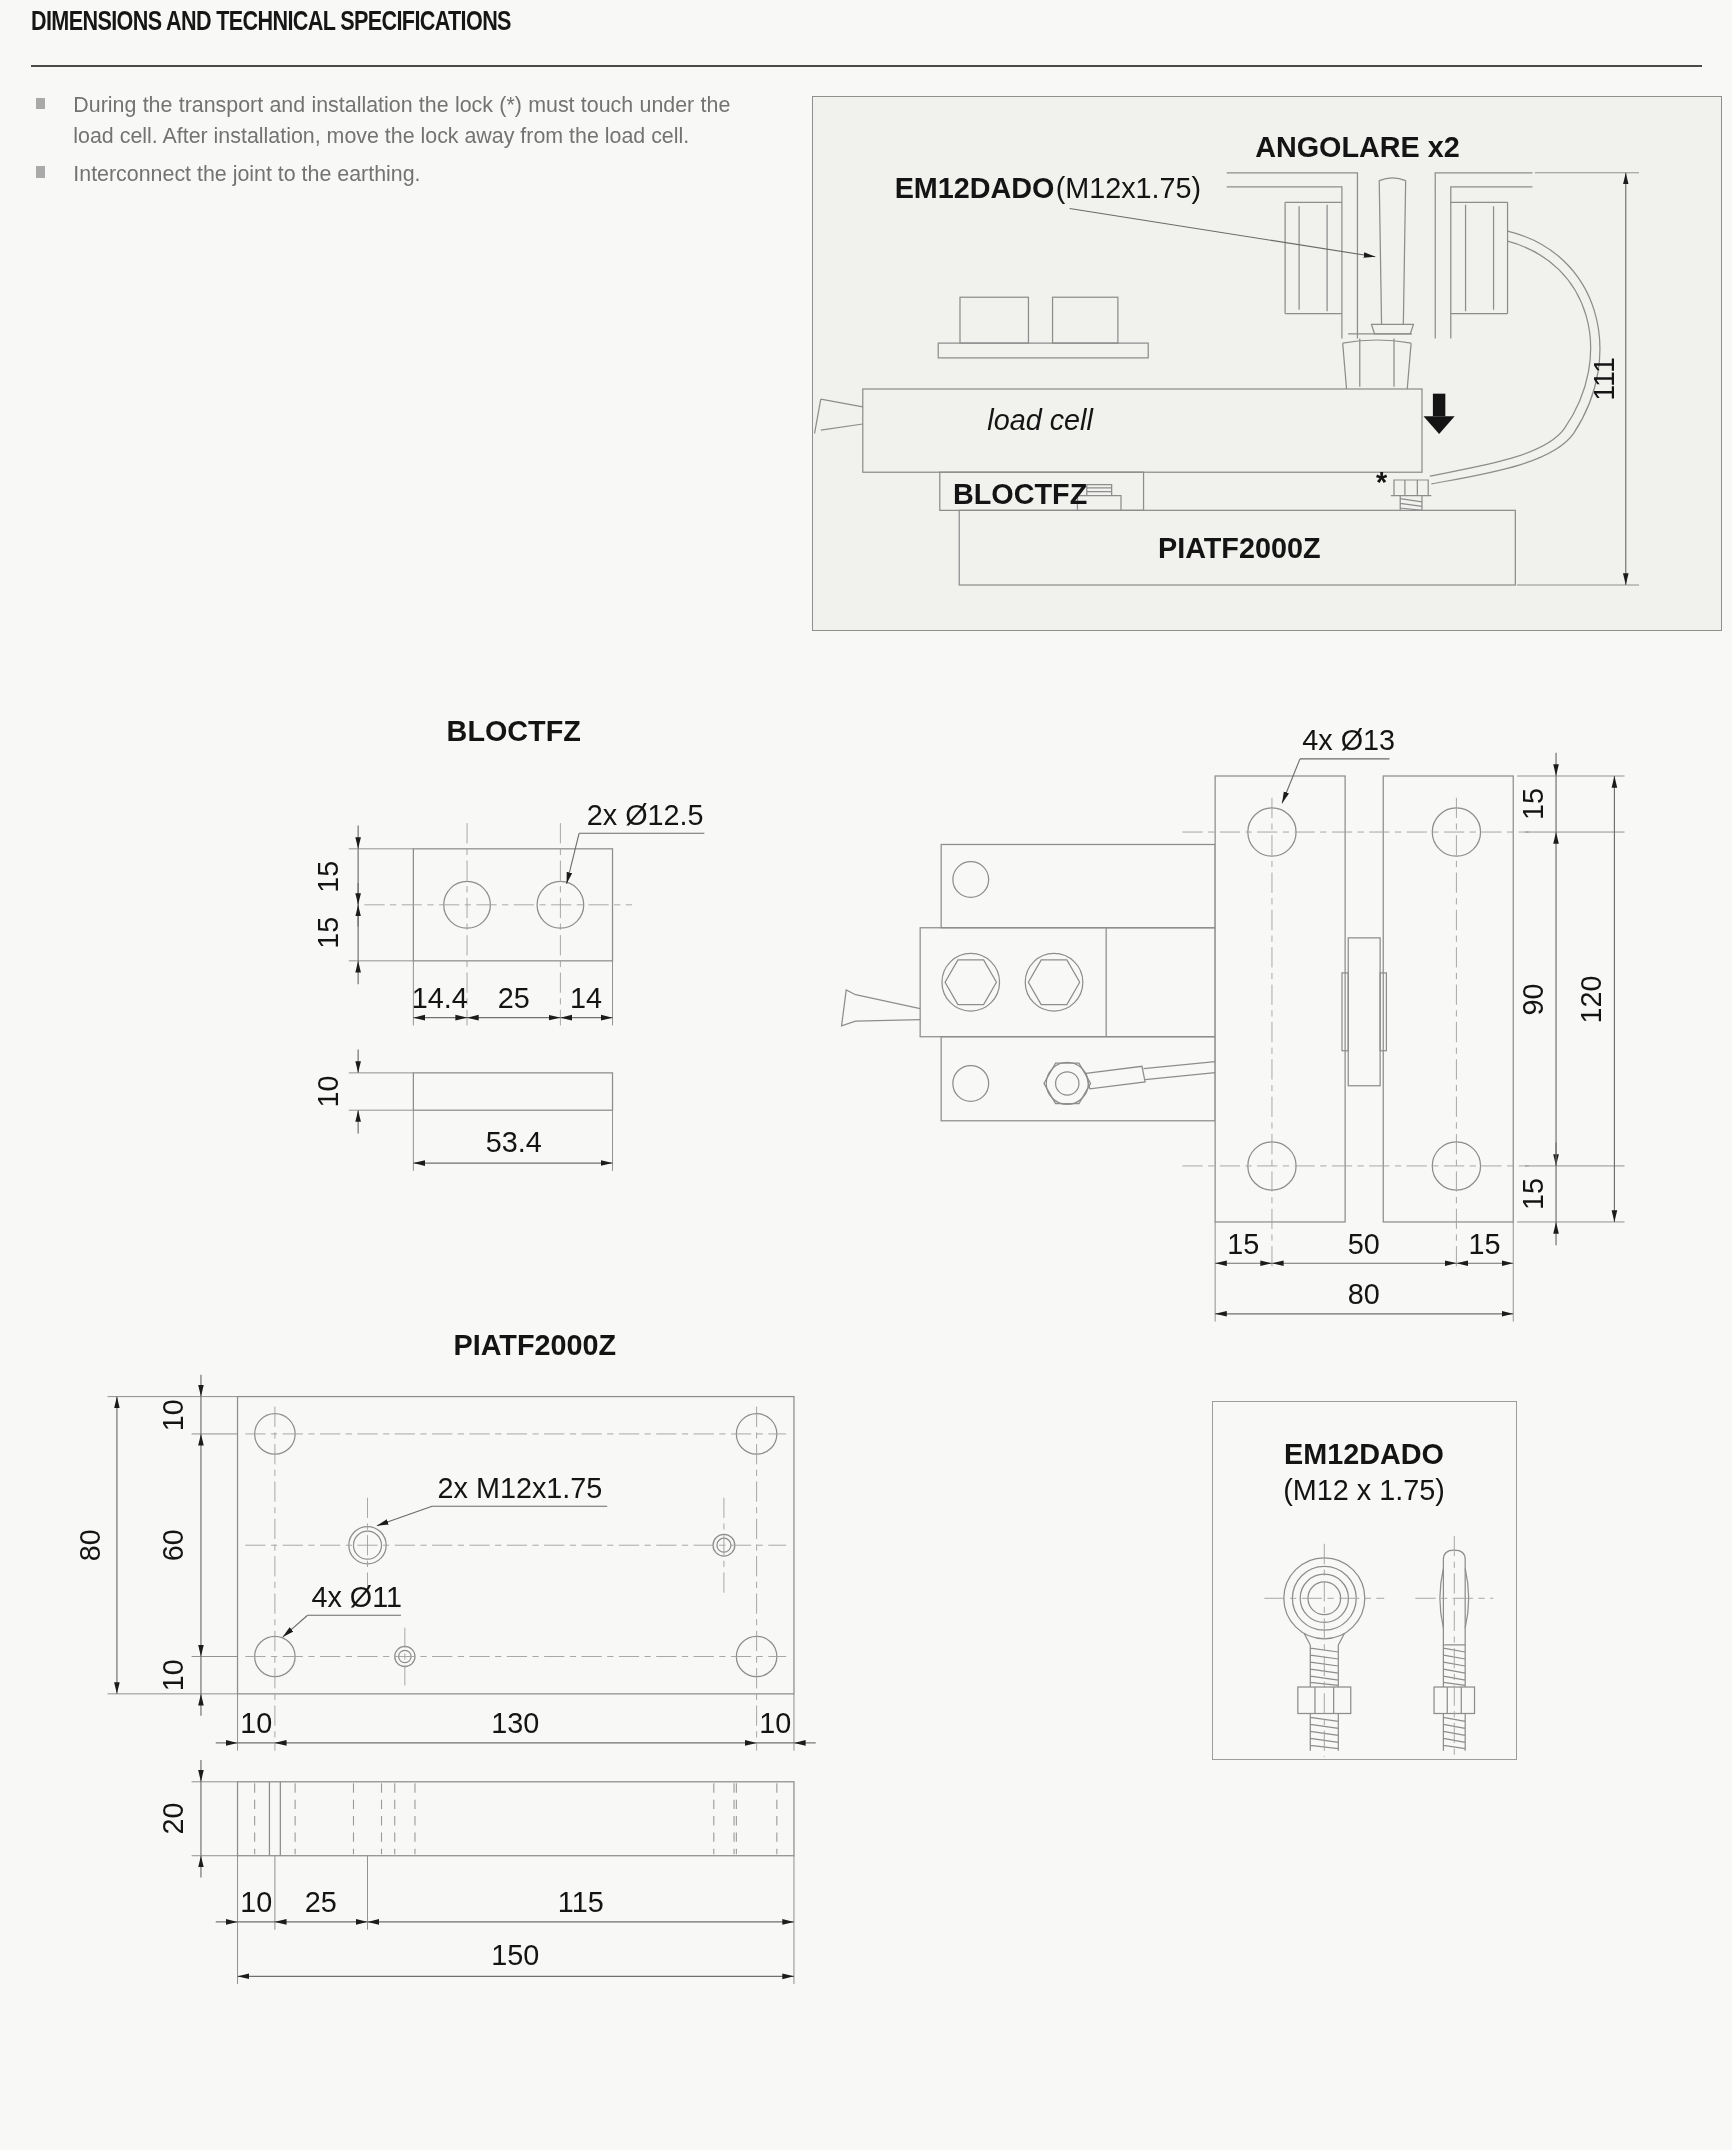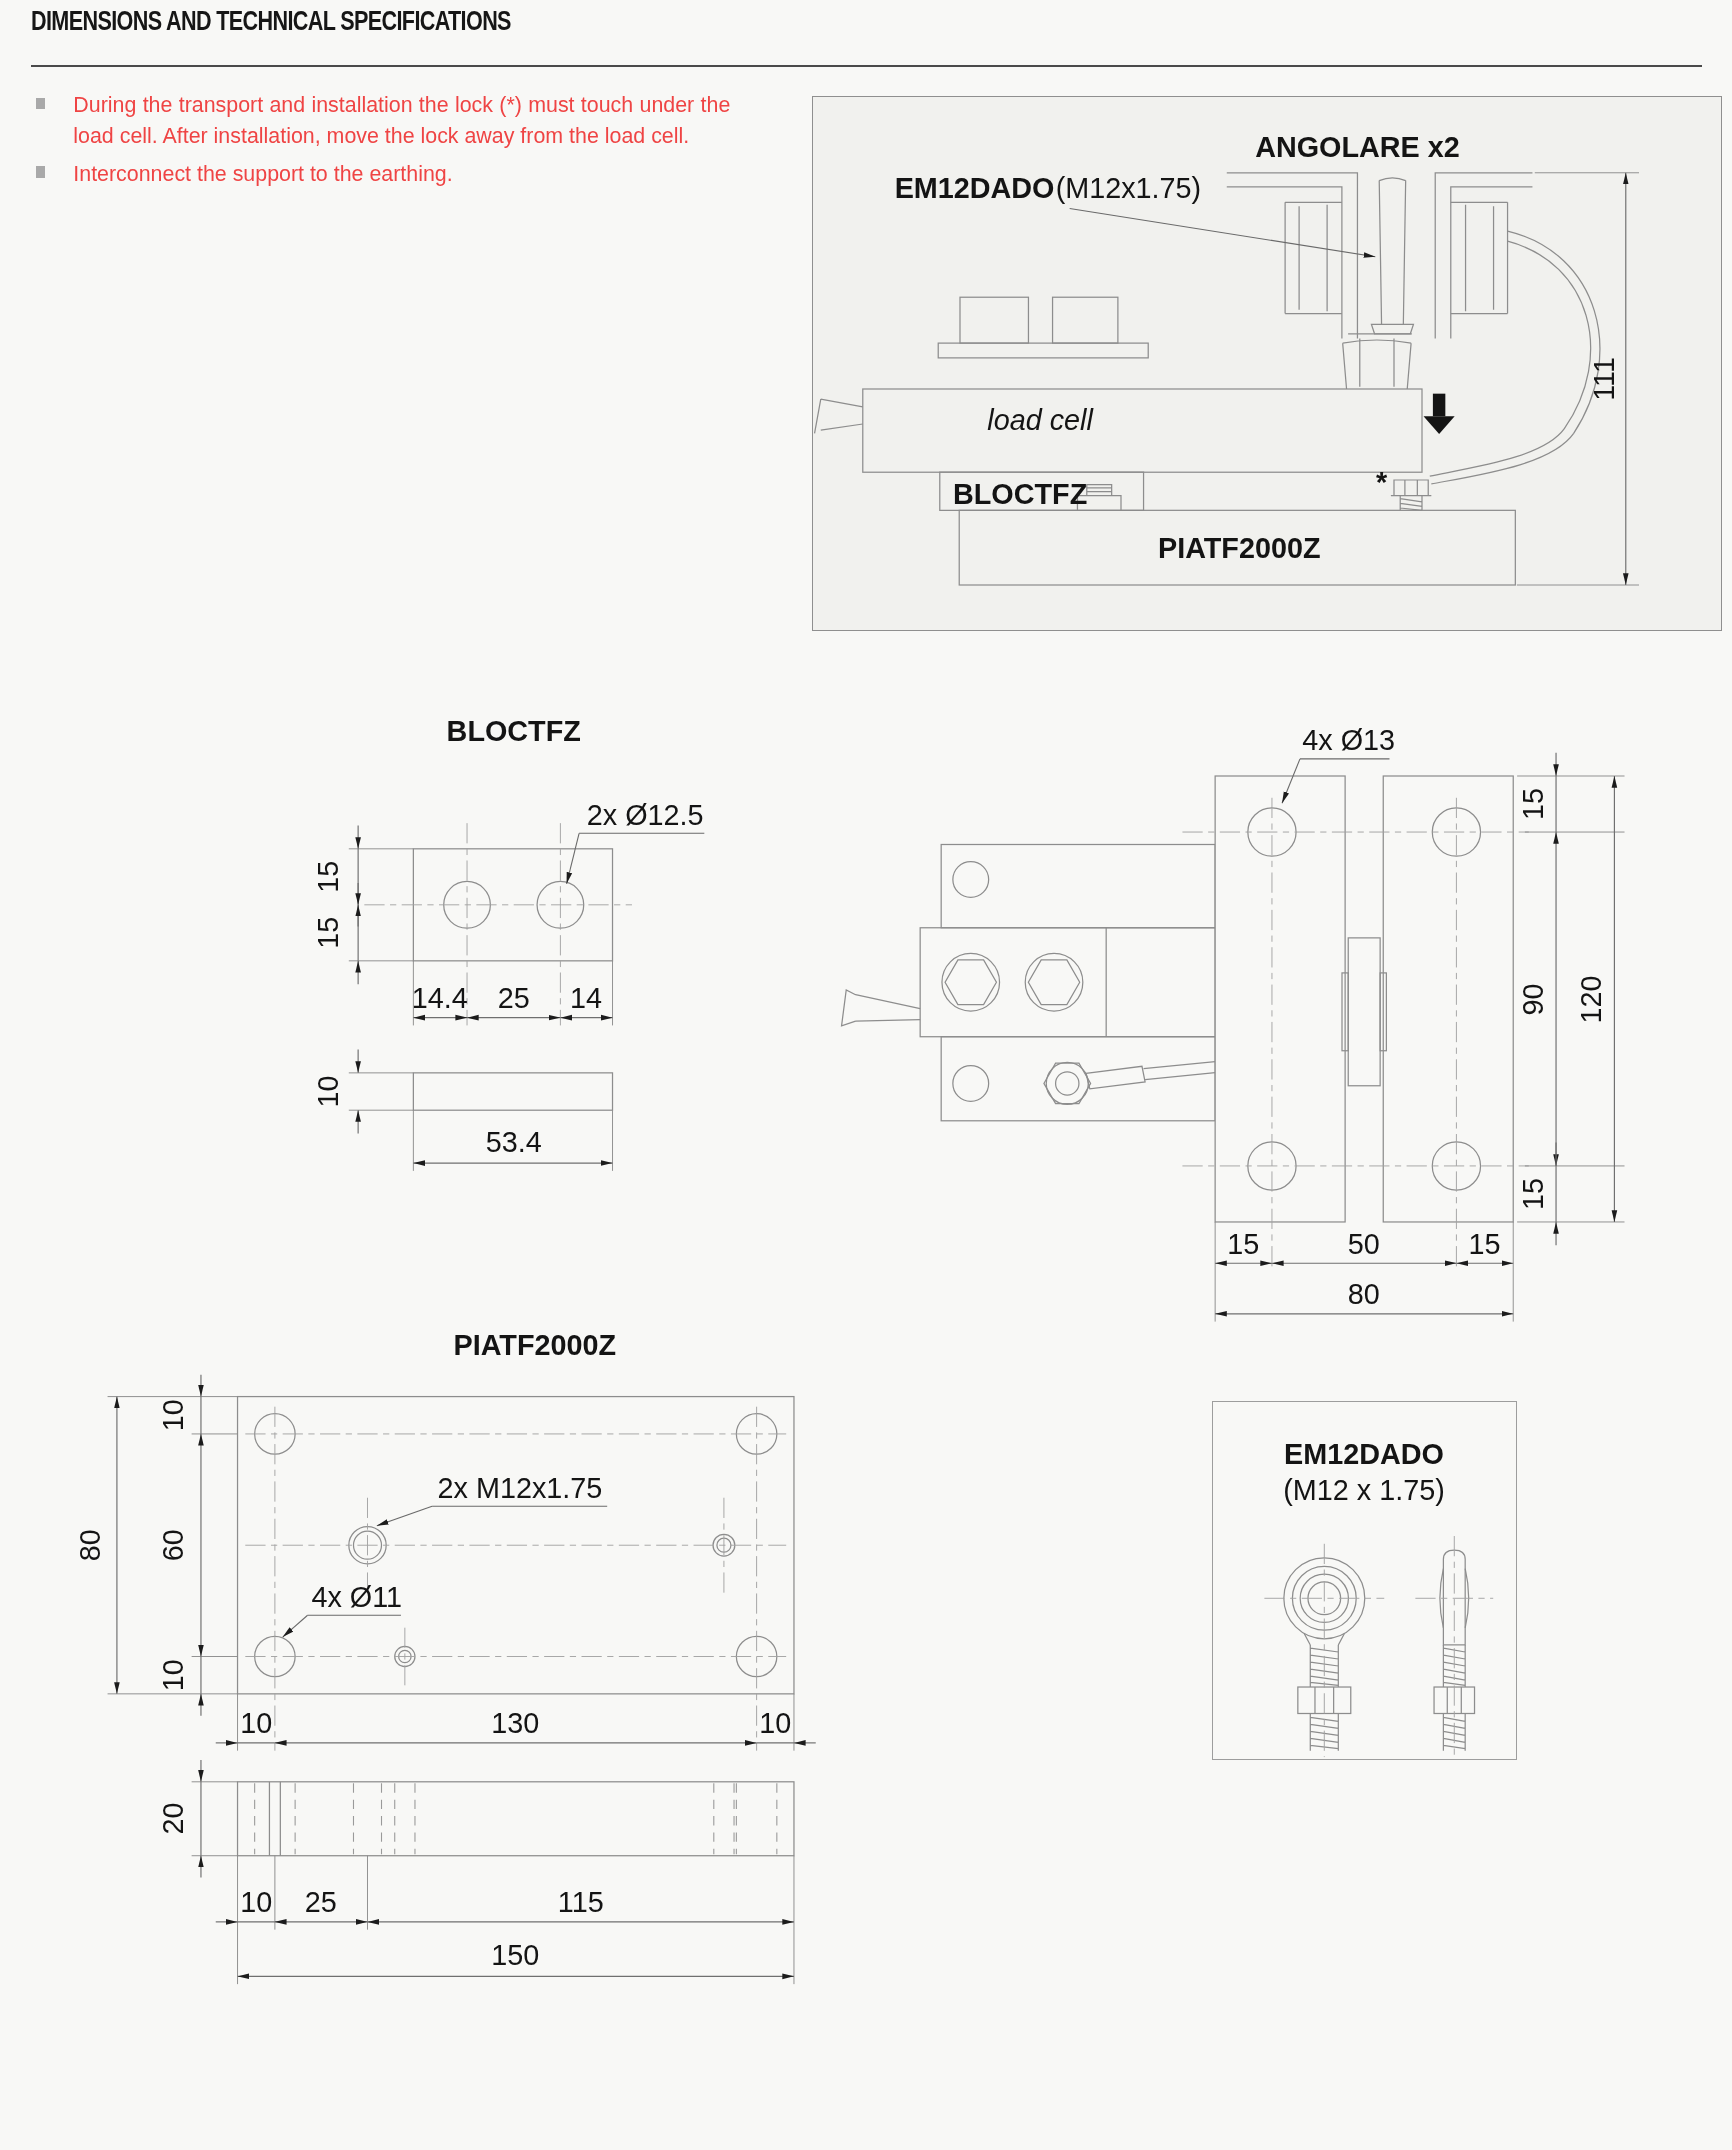--- a/index.html
+++ b/index.html
@@ -28,21 +28,21 @@
     position:absolute;left:36px;top:90px;width:759px;list-style:none;
   }
   .notes li{
     display:flex;align-items:flex-start;margin-bottom:7px;
   }
   .notes .sq{
     flex:0 0 auto;width:9.3px;height:11.7px;background:#a9a9a9;
     margin:7.8px 28px 0 0;
   }
   .notes .txt{
-    width:657px;font-size:21.4px;line-height:1.44;text-align:justify;color:#ef4444;
+    width:657px;font-size:21.4px;line-height:1.44;text-align:justify;color:#737373;
   }
   .fig-box{
     position:absolute;left:812px;top:96px;width:910px;height:535px;
     background:#f1f1ee;border:1.6px solid #8f8f8f;
   }
   .fig-box svg{position:absolute;left:0;top:0;}
   .svg-abs{position:absolute;}
   .em-box{
     position:absolute;left:1212px;top:1401px;width:305px;height:359px;
     border:1.6px solid #9d9d9d;
@@ -77,21 +77,21 @@
 </h1>
 <div class="rule"></div>
 
 <ul class="notes">
   <li>
     <span class="sq"></span>
     <span class="txt">During the transport and installation the lock (*) must touch under the load cell. After installation, move the lock away from the load cell.</span>
   </li>
   <li>
     <span class="sq"></span>
-    <span class="txt">Interconnect the support to the earthing.</span>
+    <span class="txt">Interconnect the joint to the earthing.</span>
   </li>
 </ul>
 
 <div class="fig-box">
   <svg width="910" height="535" viewBox="0 0 1170 687">
 
     <g>
       <path class="o" d="M532,97 H700 V310 M532,115 H680 V310"></path>
       <path class="o" d="M925,97 H800 V310 M925,115 H820 V310"></path>
       <path class="o" d="M728,107 L731,292 M762,107 L759,292 M728,107 Q745,100 762,107"></path>

